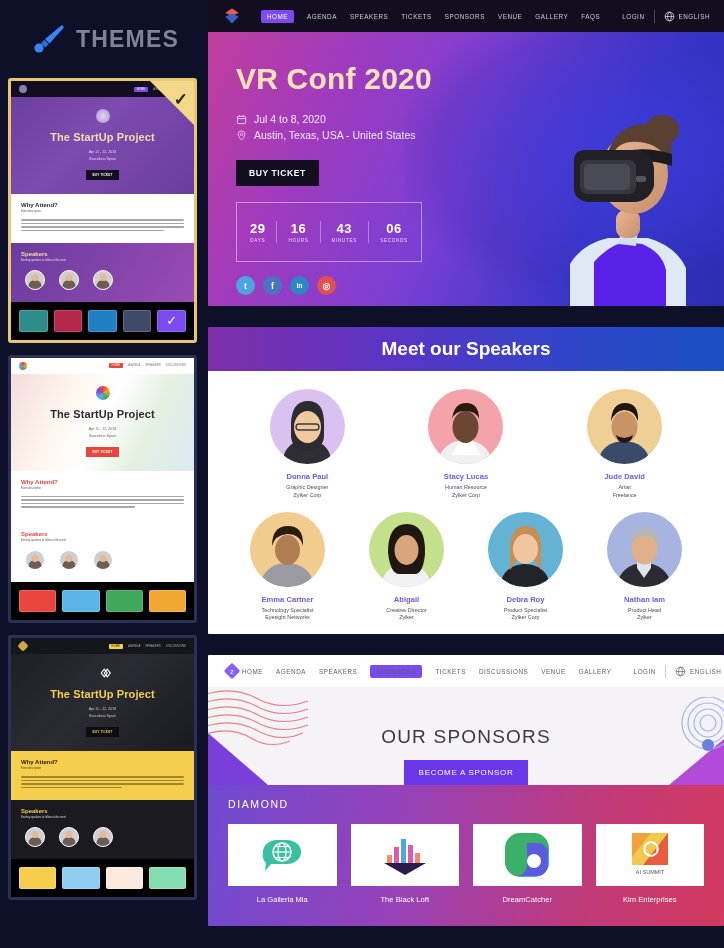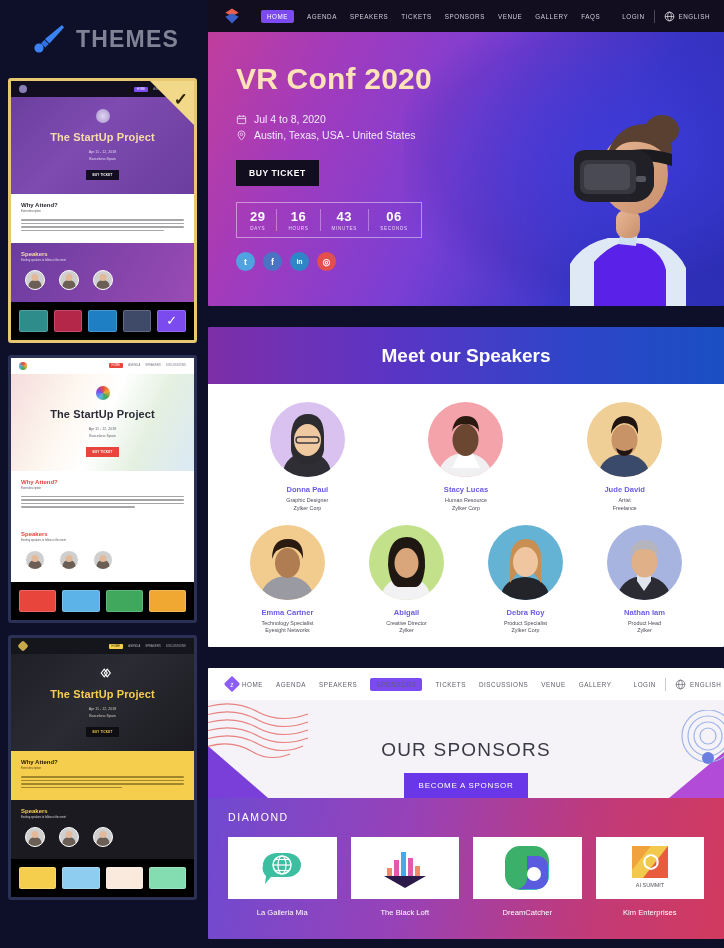--- a/index.html
+++ b/index.html
@@ -160,39 +160,39 @@
     display: flex; align-items: center; gap: 7px;
     font-size: 10.5px; color: #f2eafb; margin-bottom: 4px;
   }
   .hero-btn {
     display: inline-block; margin-top: 15px; background: #120d1f; color: #fff;
     font-size: 8.5px; font-weight: bold; letter-spacing: .6px;
     padding: 8px 13px;
   }
   .countdown {
     display: inline-flex; margin-top: 16px;
-    border: 1px solid rgba(255,255,255,.45); padding: 6px 2px;
+    border: 1px solid rgba(255,255,255,.45); padding: 18px 2px;
   }
   .cd-cell {
     padding: 0 11px; text-align: center;
     border-right: 1px solid rgba(255,255,255,.35);
   }
   .cd-cell:last-child { border-right: none; }
   .cd-num { font-size: 13px; font-weight: bold; color: #fff; letter-spacing: .5px; }
   .cd-lbl { font-size: 4.6px; color: #e4d7f5; letter-spacing: .7px; margin-top: 2px; }
   .socials { display: flex; gap: 8px; margin-top: 14px; }
   .soc {
     width: 19px; height: 19px; border-radius: 50%;
     display: flex; align-items: center; justify-content: center;
     color: #fff; font-size: 9px; font-weight: bold;
   }
 
   
   .speakers-head {
-    height: 57px; display: flex; align-items: center; justify-content: center;
+    height: 44px; display: flex; align-items: center; justify-content: center;
     background: linear-gradient(90deg,#7e2fa8 0%,#5b34c4 35%,#2f45c9 70%,#1a4fc4 100%);
   }
   .speakers-head h2 { color: #fff; font-size: 19px; font-weight: bold; }
   .speakers-body { background: #fff; padding: 18px 20px 14px; }
   .spk-row { display: flex; justify-content: space-around; margin-bottom: 14px; }
   .spk-row:last-child { margin-bottom: 0; }
   .spk { width: 110px; text-align: center; }
   .spk-av {
     width: 75px; height: 75px; border-radius: 50%; margin: 0 auto 8px;
     position: relative; overflow: hidden;

